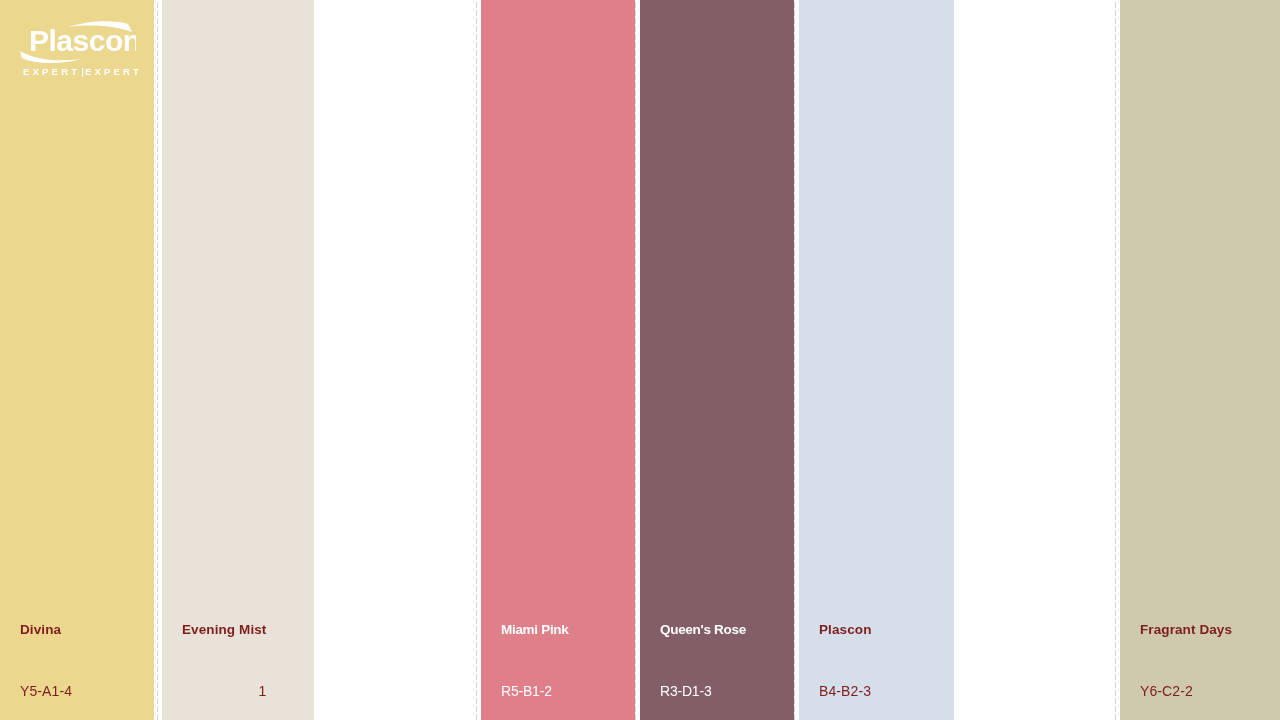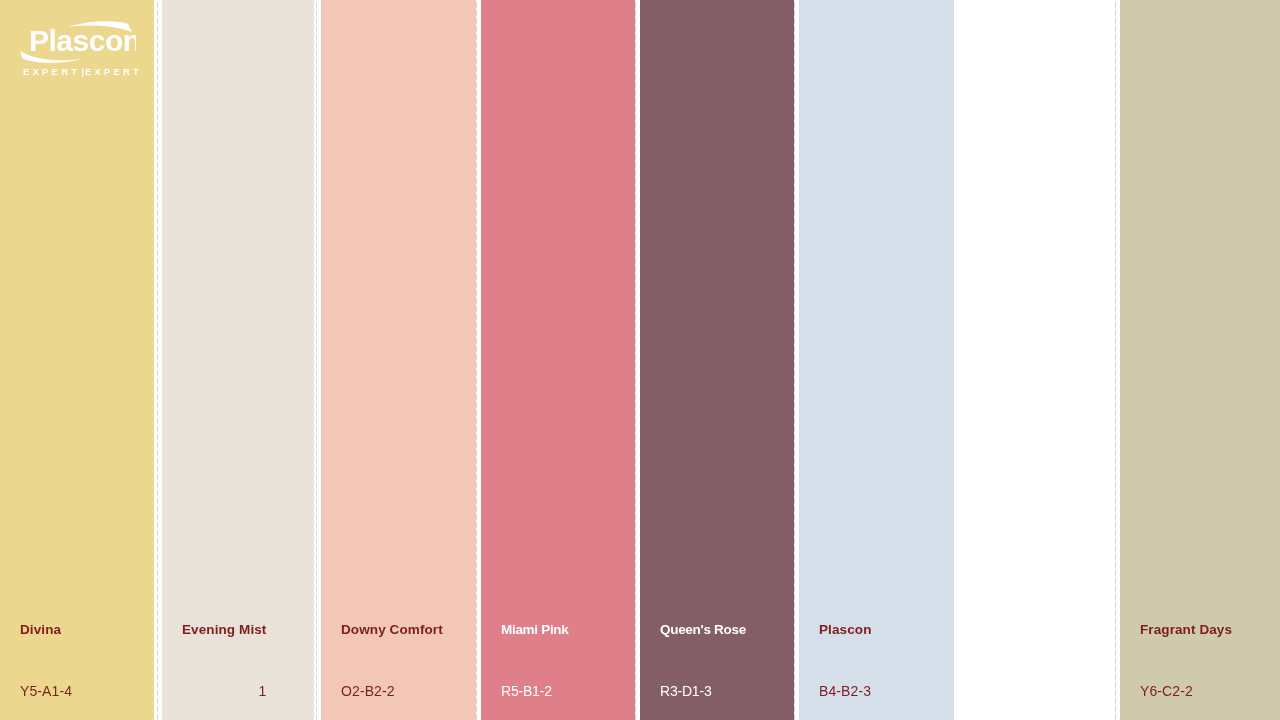--- a/index.html
+++ b/index.html
@@ -125,27 +125,20 @@
         <div class="label-code">Y5-A1-4</div>
       </div>
     </div>
     <div class="swatch dark-text" style="left: 162px; width: 152px; background: rgb(233, 226, 216); text-align: right;">
       <div class="perf" style="left: -5px;"></div>
       <div class="label-block">
         <div class="label-name">Evening Mist</div>
         <div class="label-code">1</div>
       </div>
     </div>
-    <div class="swatch dark-text" style="left: 321px; width: 155px; background: rgb(242, 199, 184);">
-      <div class="perf" style="left: -5px;"></div>
-      <div class="label-block">
-        <div class="label-name">Downy Comfort</div>
-        <div class="label-code">O2-B2-2</div>
-      </div>
-    </div>
     <div class="swatch light-text condensed" style="left: 481px; width: 154px; background: rgb(222, 127, 137);">
       <div class="perf" style="left: -5px;"></div>
       <div class="label-block">
         <div class="label-name">Miami Pink</div>
         <div class="label-code">R5-B1-2</div>
       </div>
     </div>
     <div class="swatch light-text condensed" style="left: 640px; width: 154px; background: rgb(131, 94, 102);">
       <div class="perf" style="left: -5px;"></div>
       <div class="label-block">

